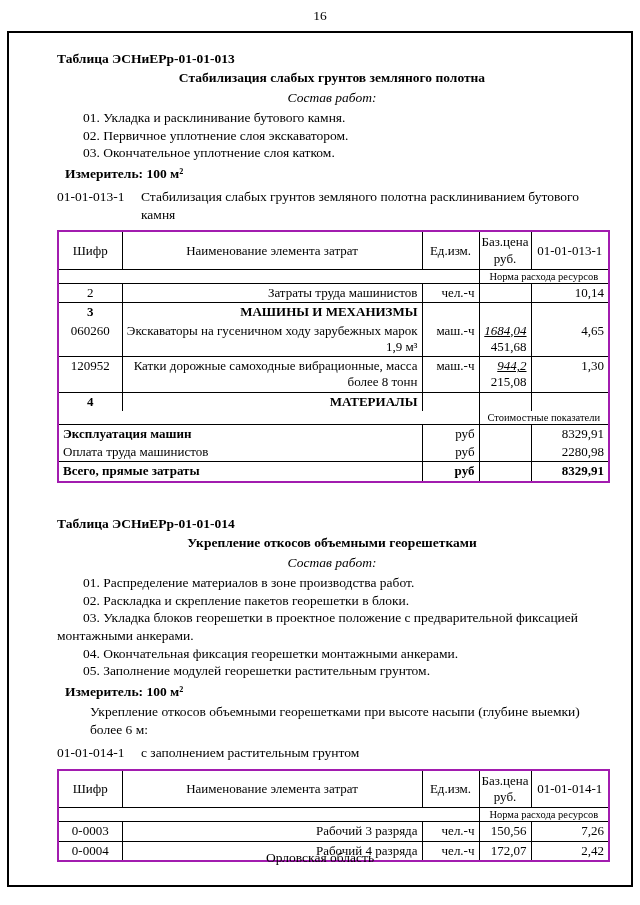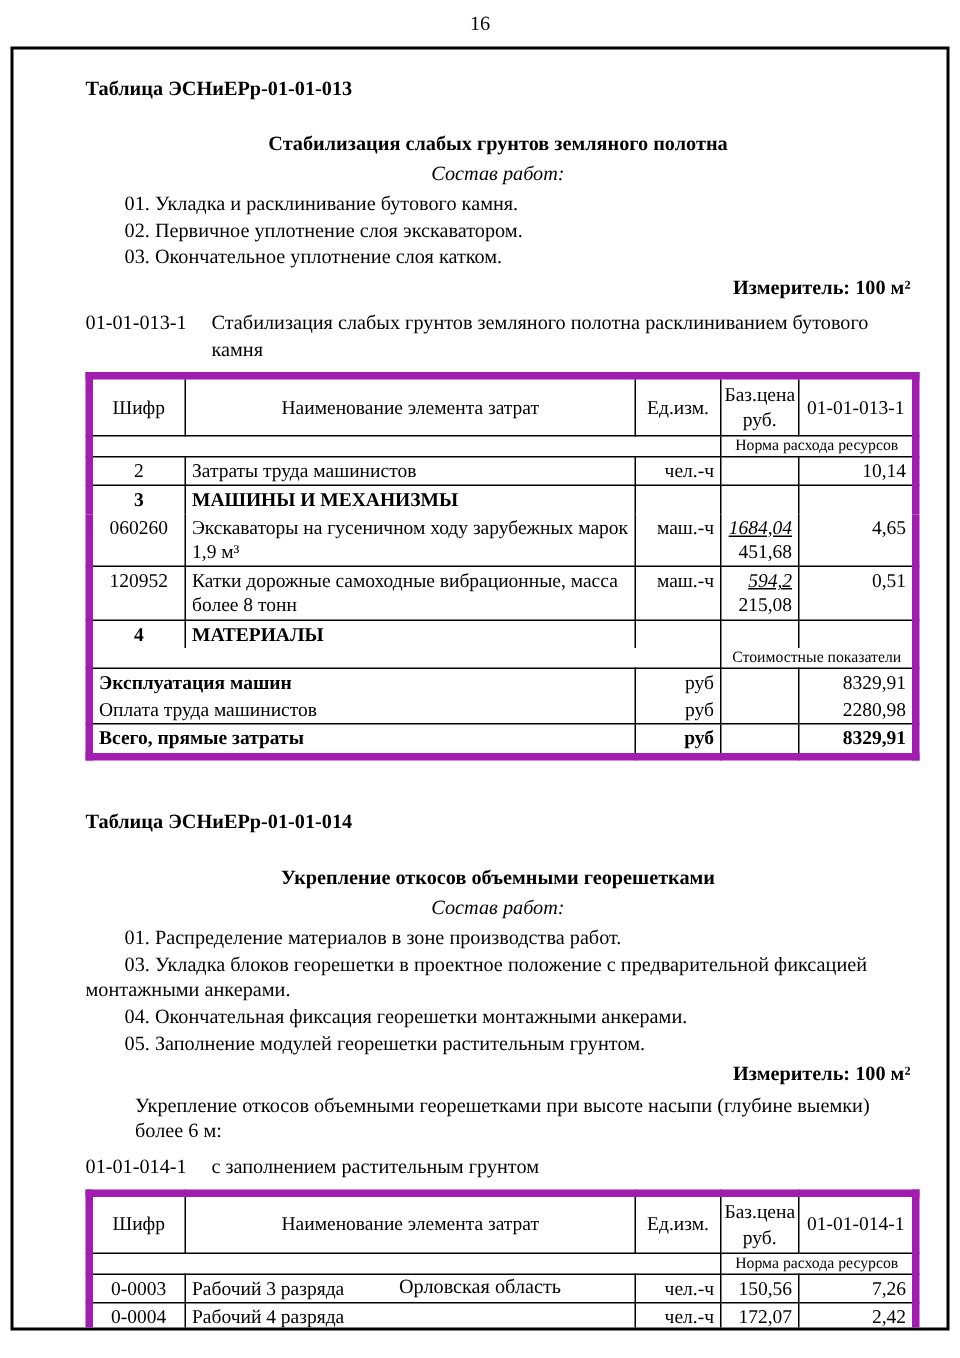--- a/index.html
+++ b/index.html
@@ -13,47 +13,47 @@
   }
   .page-number { text-align: center; padding-top: 7px; margin-bottom: 6px; }
   .frame {
     margin: 0 7px; height: 856px;
     border: 2px solid #000;
     position: relative;
     padding: 5px 24px 0 48px;
     overflow: hidden;
   }
   .tbl-label { font-weight: bold; margin-top: 12px; }
-  .title { text-align: center; font-weight: bold; margin-top: 20px; }
+  .title { text-align: center; font-weight: bold; margin-top: 2px; }
   .works-label { text-align: center; font-style: italic; margin: 2px 0 3px 0; }
   .work-item { text-indent: 26px; margin-top: 0; }
-  .meter { font-weight: bold; margin-left: 8px; margin-top: 3px; text-align: right; }
+  .meter { font-weight: bold; margin-left: 8px; margin-top: 3px; }
   .norm-line { display: flex; gap: 8px; margin: 6px 0 6px 0; }
   .norm-code { flex: 0 0 76px; }
   .norm-desc { flex: 1; }
   .note { margin-left: 33px; margin-right: 14px; margin-top: 3px; }
 
   table.norm {
     border-collapse: collapse; width: 551px; table-layout: fixed;
     margin-top: 7px; font-size: 13px; line-height: 1.25;
-    border: 5px solid #a21caf;
+    border: 2px solid #a21caf;
   }
   .norm th, .norm td {
     border-left: 1px solid #000; border-right: 1px solid #000;
     padding: 1px 4px; overflow: hidden; vertical-align: top;
   }
   .norm th {
     border-bottom: 1px solid #000; font-weight: normal;
     text-align: center; vertical-align: middle; padding: 2px 2px; height: 34px;
   }
   tr.hline td { border-bottom: 1px solid #000; }
   tr.sub td { font-size: 10.5px; padding: 0 2px; line-height: 1.25; }
   .subtext { text-align: center; }
   .c-code { text-align: center; }
-  .c-name { text-align: left; }
+  .c-name { text-align: right; }
   .c-unit { text-align: right; }
   .c-price { text-align: right; padding-right: 3px; }
   .c-val { text-align: right; padding-right: 8px; }
   tr.group td { font-weight: bold; }
   .frac-top { text-decoration: underline; font-style: italic; }
   .costname { padding-left: 12px; }
   .bold { font-weight: bold; }
   .sec2 { margin-top: 32px; }
   .footer {
     position: absolute; left: 0; right: 0; bottom: 18px;
@@ -122,24 +122,24 @@
           <div class="frac-top">1684,04</div>
           <div>451,68</div>
         </td>
         <td class="c-val">4,65</td>
       </tr>
       <tr class="hline">
         <td class="c-code">120952</td>
         <td class="c-name">Катки дорожные самоходные вибрационные, масса более 8 тонн</td>
         <td class="c-unit">маш.-ч</td>
         <td class="c-price">
-          <div class="frac-top">594,2</div>
+          <div class="frac-top">944,2</div>
           <div>215,08</div>
         </td>
-        <td class="c-val">0,51</td>
+        <td class="c-val">1,30</td>
       </tr>
       <tr class="group">
         <td class="c-code">4</td>
         <td class="c-name">МАТЕРИАЛЫ</td>
         <td></td>
         <td></td>
         <td></td>
       </tr>
       <tr class="sub hline">
         <td colspan="3"></td>
@@ -165,20 +165,21 @@
       </tr>
     </tbody>
       </table>
   </section>
 
   <section class="sec2">
     <div class="tbl-label">Таблица ЭСНиЕРр-01-01-014</div>
     <div class="title">Укрепление откосов объемными георешетками</div>
     <div class="works-label">Состав работ:</div>
     <div class="work-item">01. Распределение материалов в зоне производства работ.</div>
+    <div class="work-item">02. Раскладка и скрепление пакетов георешетки в блоки.</div>
     <div class="work-item">03. Укладка блоков георешетки в проектное положение с предварительной фиксацией монтажными анкерами.</div>
     <div class="work-item">04. Окончательная фиксация георешетки монтажными анкерами.</div>
     <div class="work-item">05. Заполнение модулей георешетки растительным грунтом.</div>
     <div class="meter">Измеритель: 100 м²</div>
     <div class="note">Укрепление откосов объемными георешетками при высоте насыпи (глубине выемки) более 6 м:</div>
     <div class="norm-line">
       <span class="norm-code">01-01-014-1</span>
       <span class="norm-desc">с заполнением растительным грунтом</span>
     </div>
 

